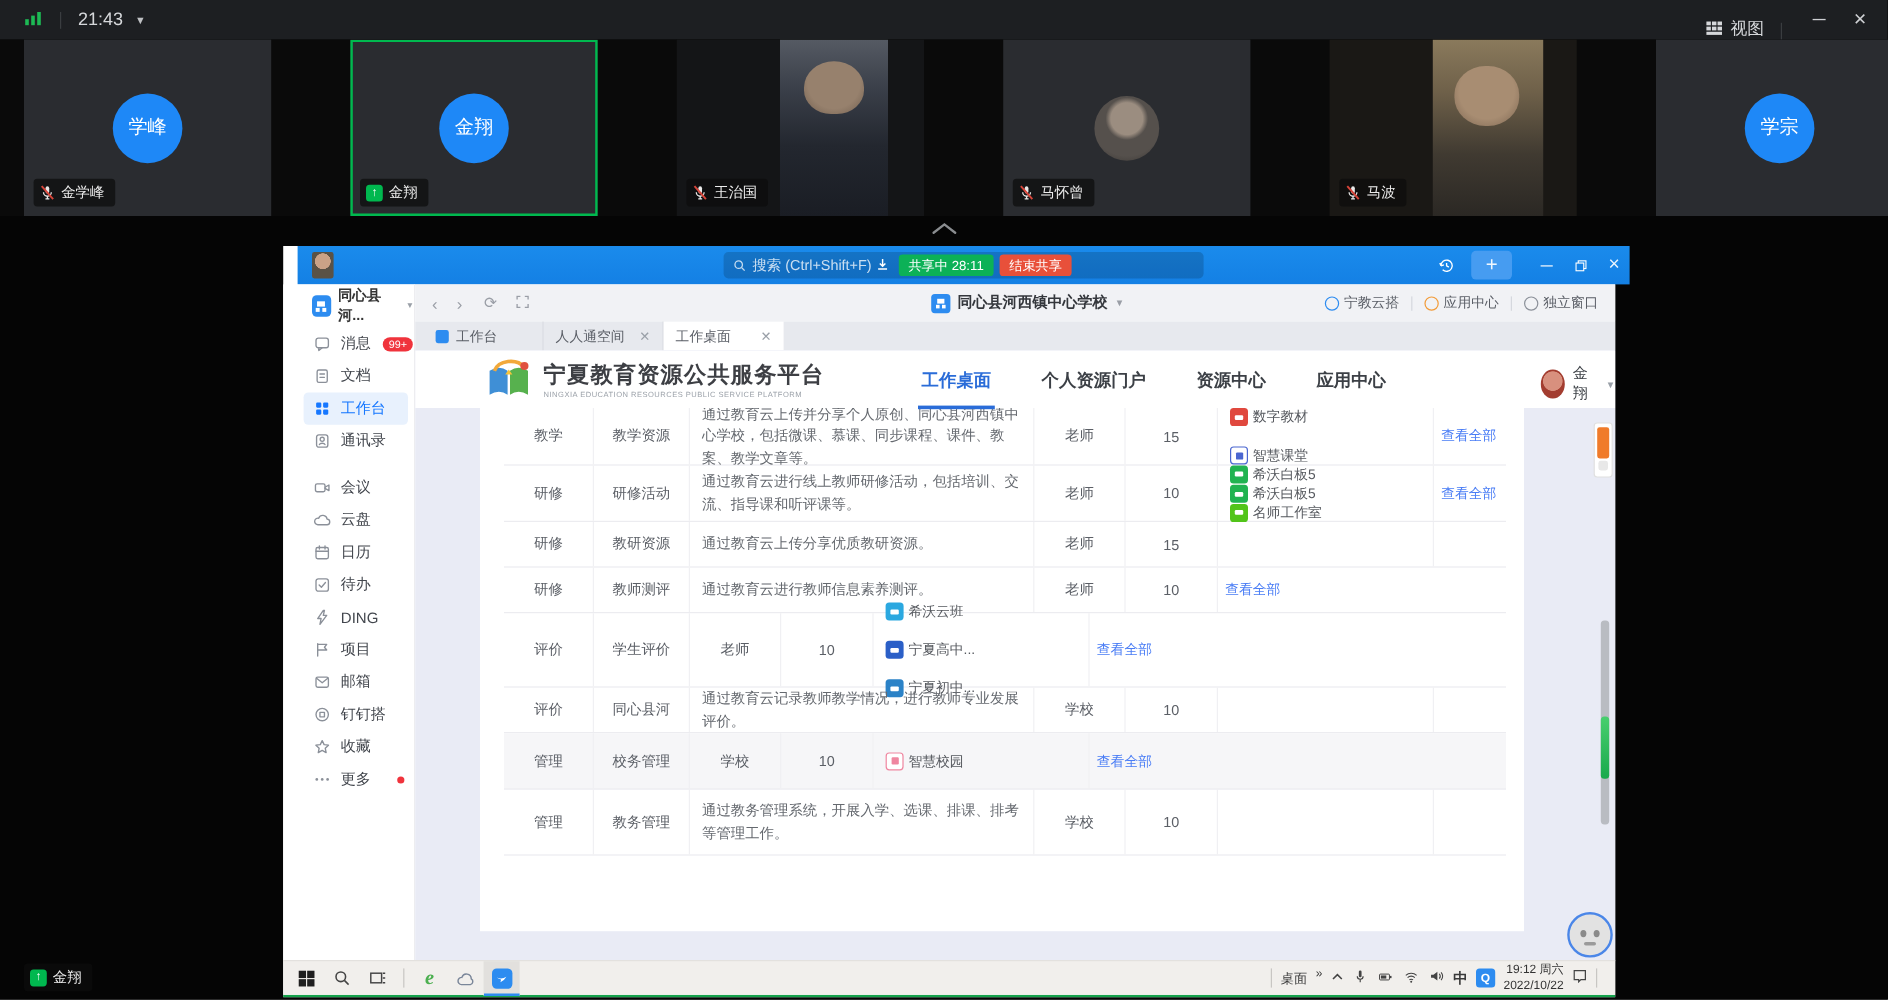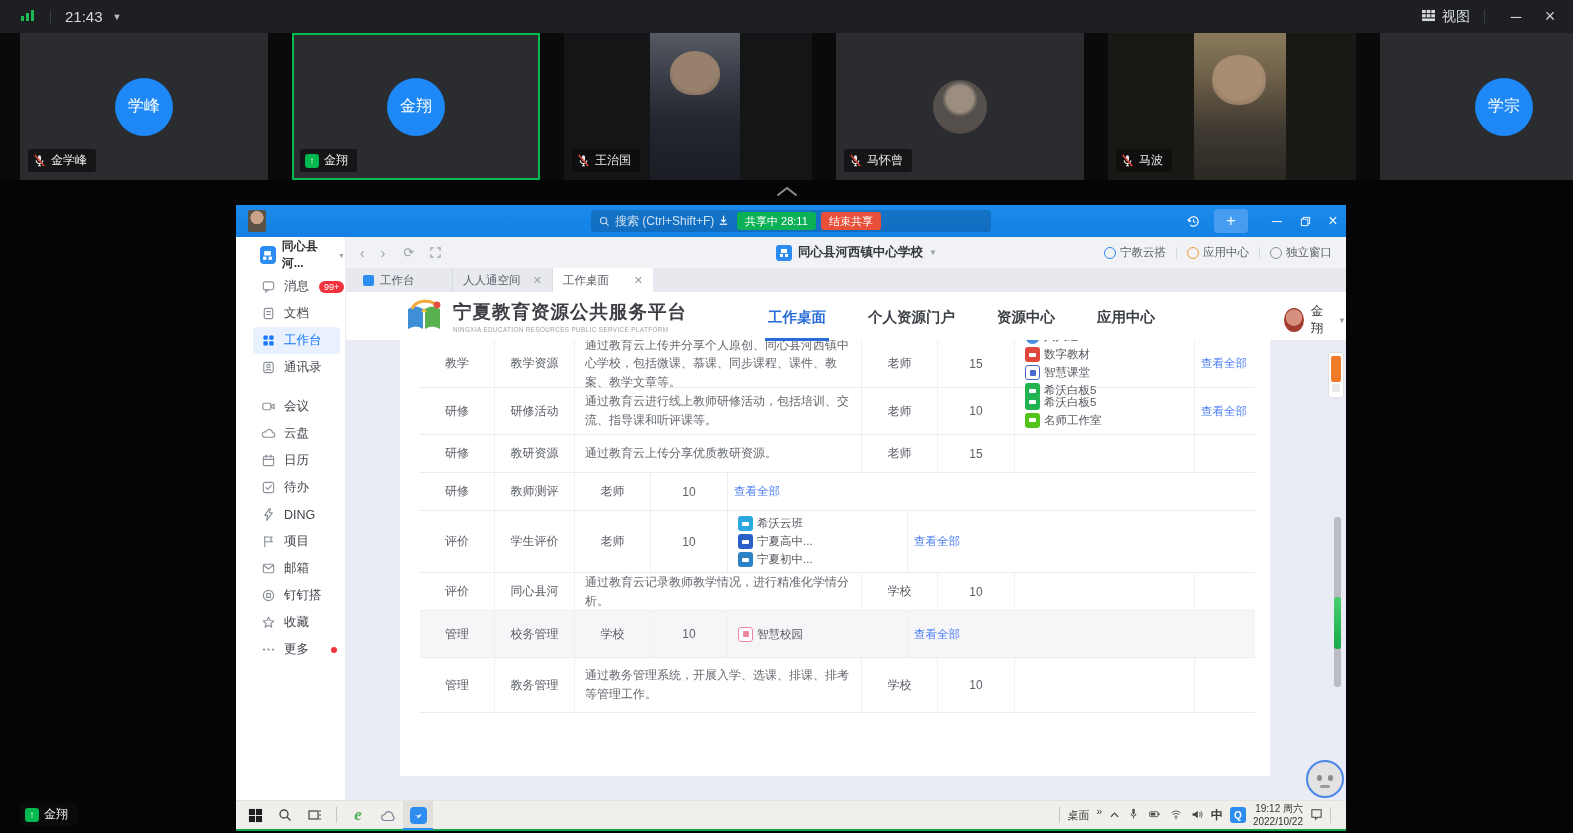--- a/index.html
+++ b/index.html
@@ -3,38 +3,38 @@
 <meta charset="utf-8">
 <style>
   * { box-sizing: border-box; margin: 0; padding: 0; }
   html,body { width:1573px; height:833px; overflow:hidden; background:#050505;
     font-family:"Liberation Sans","DejaVu Sans",sans-serif; }
   .abs { position:absolute; }
   
   #topbar { position:absolute; left:0; top:0; width:1573px; height:33px; background:#1d1f22;
     display:flex; align-items:center; color:#d6d8db; font-size:14px; }
   .tb-div { width:1px; height:14px; background:#3a3d40; margin:0 14px; }
-  #topbar .right { margin-left:auto; display:flex; align-items:center; }
+  #topbar .right { margin-left:auto; display:flex; align-items:flex-end; }
   .winbtn { width:34px; height:33px; display:flex; align-items:center; justify-content:center; color:#cfd1d4; font-size:15px; cursor:pointer; }
   
   #strip { position:absolute; left:0; top:33px; width:1573px; height:147px; background:#0a0a0a; }
-  .tile { position:absolute; top:0; height:147px; width:248px; background:#2a2c30; overflow:hidden; }
+  .tile { position:absolute; top:0; height:147px; width:206px; background:#2a2c30; overflow:hidden; }
   .tile.active { box-shadow: inset 0 0 0 2px #00b94f; }
   .av-circle { position:absolute; left:50%; top:50%; transform:translate(-50%,-50%);
     width:58px; height:58px; border-radius:50%; background:#1e88f7; color:#fff;
     display:flex; align-items:center; justify-content:center; font-size:16px; }
   .vstrip { position:absolute; top:0; bottom:0; }
   .plabel { position:absolute; left:8px; bottom:8px; background:rgba(12,12,12,.72); border-radius:3px;
     padding:3px 9px 3px 5px; display:flex; gap:5px; align-items:center; color:#ececec; font-size:12px; }
   .share-badge { width:14px; height:14px; background:#00b84f; border-radius:3px; display:flex; align-items:center; justify-content:center; color:#fff; font-size:10px; font-weight:bold; }
   #collapse { position:absolute; left:0; top:183px; width:1573px; text-align:center; }
   
   #share { position:absolute; left:236px; top:205px; width:1110px; height:626px; background:#fff;
     border-bottom:2px solid #14a24b; }
-  #titlebar { position:absolute; left:0; top:0; width:1110px; height:32px;
+  #titlebar { position:absolute; left:12px; top:0; width:1110px; height:32px;
     background:linear-gradient(#1a8bec,#1480e4); }
   #tb-search { position:absolute; left:355px; top:5px; width:400px; height:22px; border-radius:4px;
     background:rgba(0,0,0,.16); color:rgba(255,255,255,.78); font-size:12px; display:flex; align-items:center; }
   .pill { height:18px; border-radius:3px; color:#fff; font-size:11px; display:flex; align-items:center; padding:0 8px; white-space:nowrap; }
   .tb-ctl { position:absolute; top:0; height:32px; display:flex; align-items:center; justify-content:center; color:rgba(255,255,255,.92); font-size:14px; cursor:pointer; }
   
   #sidebar { position:absolute; left:0; top:32px; width:110px; height:563px; background:#fff; border-right:1px solid #ededf0;padding-left:12px; }
   .sb-org { height:36px; display:flex; align-items:center; padding-left:12px; gap:6px; font-size:12px; color:#333; font-weight:bold; }
   .sb-item { height:27px; display:flex; align-items:center; padding-left:13px; gap:8px; font-size:12.5px; color:#42464d; cursor:pointer; position:relative; }
   .sb-item.active { background:#e8f1fd; color:#1677ff; margin:0 5px; padding-left:8px; border-radius:4px; }
@@ -57,21 +57,21 @@
   .nav-item.active { color:#2a6cd8; }
   .nav-item.active::after { content:""; position:absolute; left:50%; transform:translateX(-50%); bottom:-14px; width:64px; height:3px; background:#2a6cd8; }
   
   #wtable { position:absolute; left:20px; top:0; width:835px; border-top:1px solid #ececf0; font-size:12px; color:#5b5f66; }
   .trow { display:flex; border-bottom:1px solid #ececf0; align-items:stretch; }
   .trow.hl { background:#f6f6f8; }
   .tc { border-right:1px solid #f0f0f3; display:flex; align-items:center; justify-content:center; text-align:center; padding:4px 6px; }
   .tc.c1 { width:75px; } .tc.c2 { width:80px; }
   .tc.c3 { width:287px; justify-content:flex-start; text-align:left; line-height:1.55; color:#65696f; padding:6px 10px; }
   .tc.c4 { width:76px; } .tc.c5 { width:77px; }
-  .tc.c6 { width:180px; justify-content:flex-start; flex-wrap:wrap; gap:3px 6px; align-content:center; padding-left:10px; }
+  .tc.c6 { width:180px; justify-content:flex-start; flex-wrap:wrap; gap:17px 6px; align-content:center; padding-left:10px; }
   .tc.c7 { width:58px; border-right:none; }
   .chip { display:flex; align-items:center; gap:4px; width:82px; font-size:11.5px; color:#55585e; }
   .chip .ci { width:15px; height:15px; border-radius:3px; flex:0 0 15px; display:flex; align-items:center; justify-content:center; }
   .viewall { color:#4a7df5; font-size:11.5px; cursor:pointer; white-space:nowrap; }
   
   #taskbar { position:absolute; left:0; top:595px; width:1110px; height:29px; background:#f1efec; border-top:1px solid #e3e1de; display:flex; align-items:center; }
   .tk { width:30px; height:29px; display:flex; align-items:center; justify-content:center; cursor:pointer; }
   .tk.appact { background:#e2e0dd; box-shadow: inset 0 -2px 0 #2d8cf0; }
   .tray { margin-left:auto; display:flex; align-items:center; gap:7px; padding-right:4px; color:#3a3a3a; font-size:11px; }
   #clock { text-align:right; font-size:10px; line-height:1.3; color:#333; }
@@ -545,20 +545,21 @@
             <div class="tc c2">教研资源</div>
             <div class="tc c3">通过教育云上传分享优质教研资源。</div>
             <div class="tc c4">老师</div>
             <div class="tc c5">15</div>
             <div class="tc c6"></div>
             <div class="tc c7"></div>
           </div>
           <div class="trow" style="height: 38px;">
             <div class="tc c1">研修</div>
             <div class="tc c2">教师测评</div>
+            <div class="tc c3">通过教育云进行教师信息素养测评。</div>
             <div class="tc c4">老师</div>
             <div class="tc c5">10</div>
             <div class="tc c7">
               <span class="viewall">查看全部</span>
             </div>
           </div>
           <div class="trow" style="height: 62px;">
             <div class="tc c1">评价</div>
             <div class="tc c2">学生评价</div>
             <div class="tc c4">老师</div>
@@ -583,21 +584,21 @@
                 <span style="white-space:nowrap;overflow:hidden;">宁夏初中...</span>
               </span>
             </div>
             <div class="tc c7">
               <span class="viewall">查看全部</span>
             </div>
           </div>
           <div class="trow" style="height: 38px;">
             <div class="tc c1">评价</div>
             <div class="tc c2">同心县河</div>
-            <div class="tc c3">通过教育云记录教师教学情况，进行精准化学情分析。</div>
+            <div class="tc c3">通过教育云记录教师教学情况，进行教师专业发展评价。</div>
             <div class="tc c4">学校</div>
             <div class="tc c5">10</div>
             <div class="tc c6"></div>
             <div class="tc c7"></div>
           </div>
           <div class="trow hl" style="height: 47px;">
             <div class="tc c1">管理</div>
             <div class="tc c2">校务管理</div>
             <div class="tc c4">学校</div>
             <div class="tc c5">10</div>

